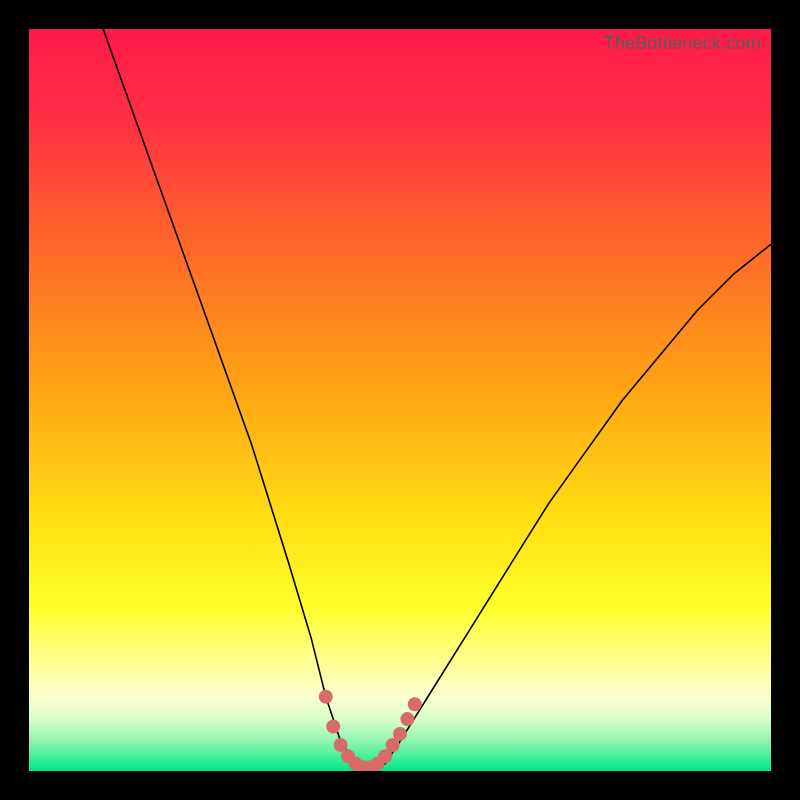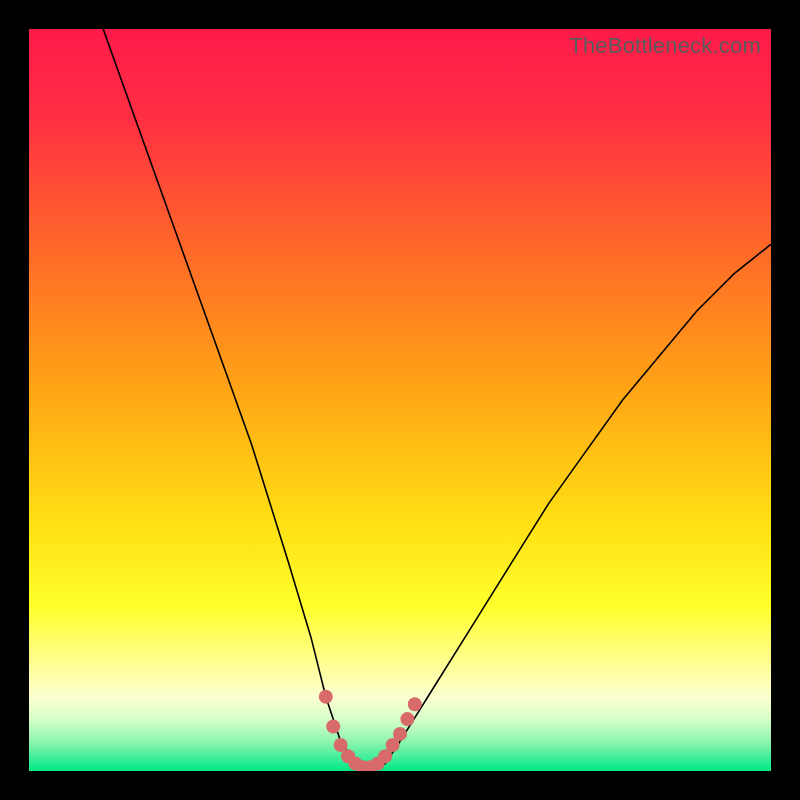--- a/index.html
+++ b/index.html
@@ -21,21 +21,21 @@
   }
   .bg {
     position: absolute;
     left: 0; top: 0; right: 0; bottom: 0;
   }
   .watermark {
     position: absolute;
     top: 4px;
     right: 10px;
     color: #5b5b5b;
-    font-size: 22px;
+    font-size: 18px;
     font-weight: 400;
     letter-spacing: 0.2px;
     user-select: none;
   }
   svg.curve {
     position: absolute;
     left: 0; top: 0;
     width: 742px;
     height: 742px;
     overflow: visible;

